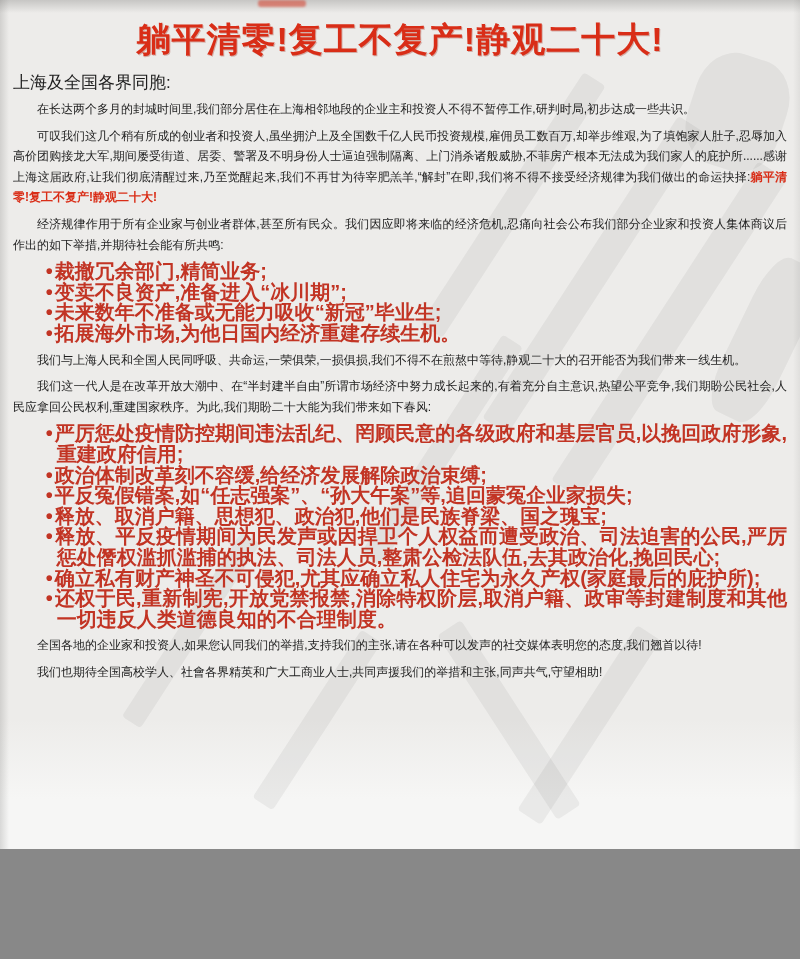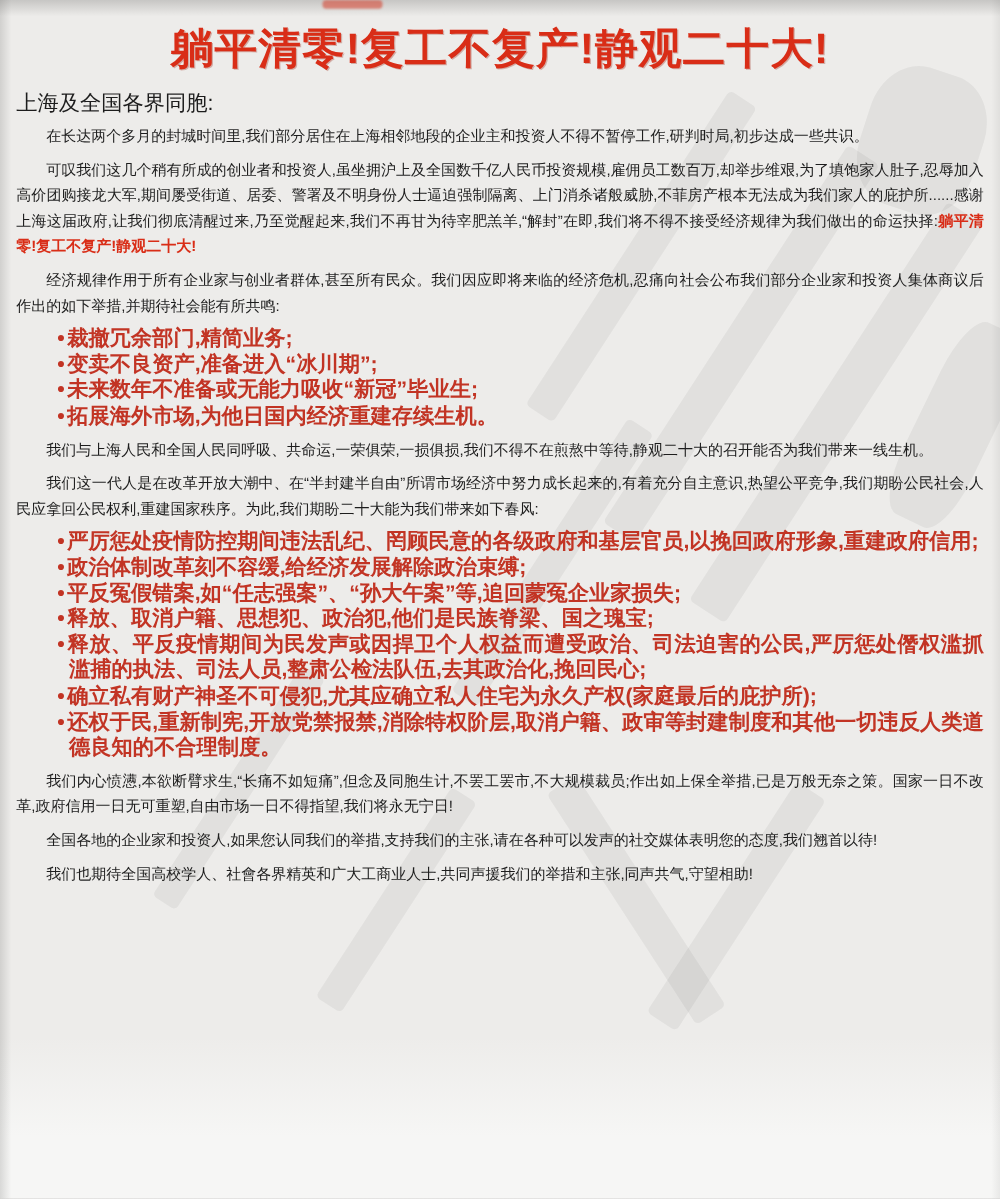--- a/index.html
+++ b/index.html
@@ -2,21 +2,21 @@
 <html style="--accent: #d92d17; --bullet-red: #c23424; --text: #1d1d1d; --page-bg: #edecea;"><head>
 <meta charset="utf-8">
 <style>
   * { box-sizing: border-box; }
   html, body { margin: 0; padding: 0; }
   body { background: #888; }
 
   .page {
     position: relative;
     width: 800px;
-    height: 959px;
+    height: 849px;
     margin: 0 auto;
     overflow: hidden;
     color: var(--text, #1d1d1d);
     font-family: "Liberation Sans", "DejaVu Sans", sans-serif;
     background:
       linear-gradient(to bottom, rgba(110,110,108,.30), rgba(110,110,108,0) 13px),
       linear-gradient(to right,  rgba(110,110,108,.22), rgba(110,110,108,0) 9px),
       linear-gradient(to left,   rgba(110,110,108,.10), rgba(110,110,108,0) 7px),
       linear-gradient(to top,    #f6f6f5 0, #f6f6f5 50px, rgba(246,246,245,0) 130px),
       var(--page-bg, #edecea);
@@ -62,21 +62,21 @@
   p.para .hl { color: var(--accent, #d92d17); font-weight: bold; }
 
   ul.bullets {
     list-style: none;
     margin: 6px 0;
     padding: 0 0 0 2.05em;
     color: var(--bullet-red, #c23424);
     font-weight: bold;
   }
   ul.bullets li {
-    font-size: 17px;
+    font-size: 20px;
     line-height: 20.6px;
     text-align: justify;
     padding-left: .55em;
     text-indent: -.55em;
   }
   ul.bullets .dot { margin-right: 2px; }
 </style>
 </head>
 <body>
 
@@ -115,19 +115,18 @@
         <p class="para"><span>我们这一代人是在改革开放大潮中、在“半封建半自由”所谓市场经济中努力成长起来的,有着充分自主意识,热望公平竞争,我们期盼公民社会,人民应拿回公民权利,重建国家秩序。为此,我们期盼二十大能为我们带来如下春风:</span></p>
         <ul class="bullets">
           <li><span class="dot">•</span><span>严厉惩处疫情防控期间违法乱纪、罔顾民意的各级政府和基层官员,以挽回政府形象,重建政府信用;</span></li>
           <li><span class="dot">•</span><span>政治体制改革刻不容缓,给经济发展解除政治束缚;</span></li>
           <li><span class="dot">•</span><span>平反冤假错案,如“任志强案”、“孙大午案”等,追回蒙冤企业家损失;</span></li>
           <li><span class="dot">•</span><span>释放、取消户籍、思想犯、政治犯,他们是民族脊梁、国之瑰宝;</span></li>
           <li><span class="dot">•</span><span>释放、平反疫情期间为民发声或因捍卫个人权益而遭受政治、司法迫害的公民,严厉惩处僭权滥抓滥捕的执法、司法人员,整肃公检法队伍,去其政治化,挽回民心;</span></li>
           <li><span class="dot">•</span><span>确立私有财产神圣不可侵犯,尤其应确立私人住宅为永久产权(家庭最后的庇护所);</span></li>
           <li><span class="dot">•</span><span>还权于民,重新制宪,开放党禁报禁,消除特权阶层,取消户籍、政审等封建制度和其他一切违反人类道德良知的不合理制度。</span></li>
         </ul>
-        <p class="para"><span>我们内心愤懑,本欲断臂求生,“长痛不如短痛”,但念及同胞生计,不罢工罢市,不大规模裁员;作出如上保全举措,已是万般无奈之策。国家一日不改革,政府信用一日无可重塑,自由市场一日不得指望,我们将永无宁日!</span></p>
         <p class="para"><span>全国各地的企业家和投资人,如果您认同我们的举措,支持我们的主张,请在各种可以发声的社交媒体表明您的态度,我们翘首以待!</span></p>
         <p class="para"><span>我们也期待全国高校学人、社會各界精英和广大工商业人士,共同声援我们的举措和主张,同声共气,守望相助!</span></p>
       </div>
 
   </div>
 </div>
 
 </body></html>

